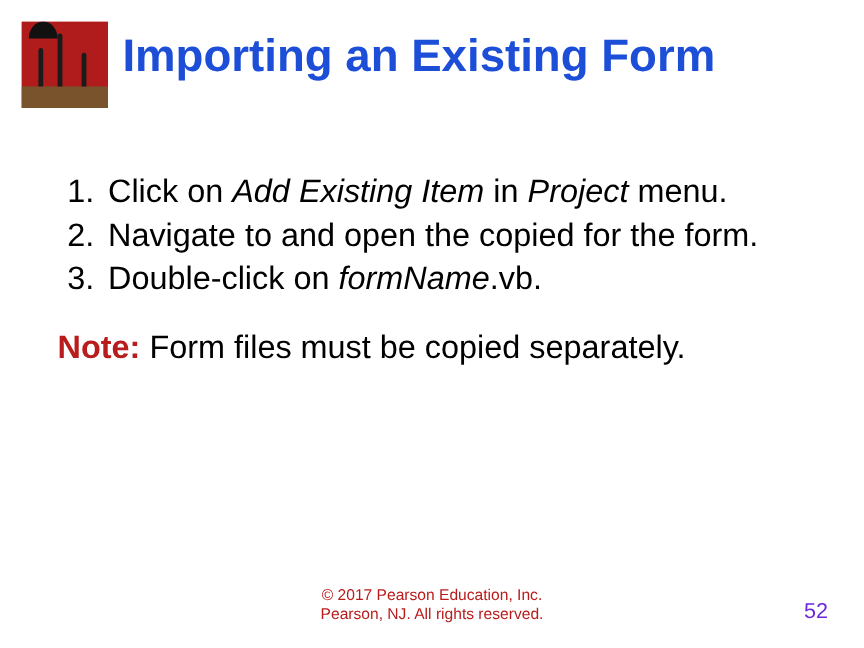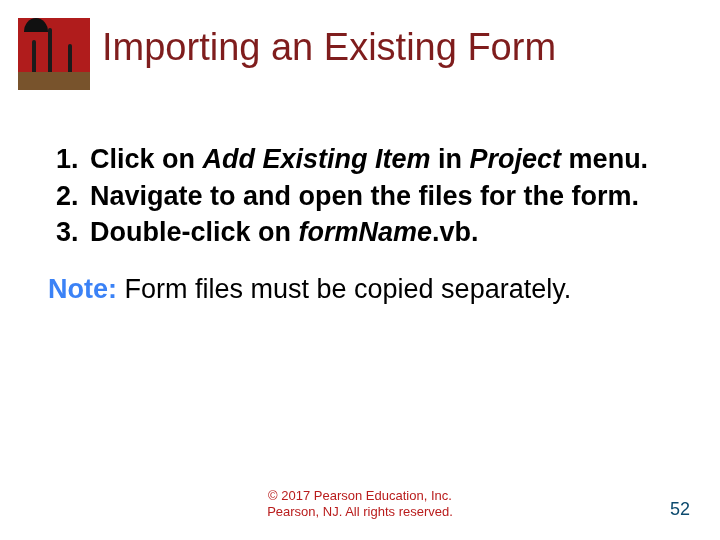--- a/index.html
+++ b/index.html
@@ -51,87 +51,86 @@
     height: 14px;
     background: #111;
     border-radius: 12px 12px 0 0 / 14px 14px 0 0;
   }
   .title {
     position: absolute;
     top: 28px;
     left: 102px;
     right: 28px;
     font-size: 38px;
-    color: #7f1d1d;
-    font-weight: 400;
+    color: #1d4ed8;
+    font-weight: 700;
     line-height: 1.05;
   }
   .body {
     position: absolute;
     top: 142px;
     left: 48px;
     right: 48px;
     font-size: 27px;
     color: #000;
     line-height: 1.28;
   }
   ol.steps {
     margin: 0 0 22px 0;
     padding-left: 38px;
   }
   ol.steps li {
     margin: 0 0 2px 0;
     padding-left: 4px;
-    font-weight: bold;
   }
   .note-line {
     margin-top: 6px;
   }
   .note-label {
     font-weight: bold;
-    color: #3b82f6;
+    color: #b91c1c;
   }
   .ital { font-style: italic; }
   .footer {
     position: absolute;
     left: 0;
     right: 0;
     bottom: 20px;
     text-align: center;
     font-size: 13px;
     color: #b91c1c;
     line-height: 1.25;
   }
   .pagenum {
     position: absolute;
     right: 30px;
     bottom: 20px;
     font-size: 18px;
-    color: #0c4a6e;
+    color: #6d28d9;
   }
 </style>
 </head>
 <body>
 
 <div class="slide">
 
   <div class="logo">
     <div class="ground"></div>
     <div class="tree t1"></div>
     <div class="tree t2"></div>
     <div class="tree t3"></div>
     <div class="umbrella"></div>
   </div>
 
   <div class="title">Importing an Existing Form</div>
 
   <div class="body">
     <ol class="steps">
       <li><span>Click on </span><span class="ital">Add Existing Item</span><span> in </span><span class="ital">Project</span><span> menu.</span></li>
-      <li><span>Navigate to and open the files for the form.</span></li>
+      <li><span>Navigate to and open the copied for the form.</span></li>
       <li><span>Double-click on </span><span class="ital">formName</span><span>.vb.</span></li>
     </ol>
     <div class="note-line">
       <span class="note-label">Note:</span><span> Form files must be copied separately.</span>
     </div>
   </div>
 
   <div class="footer">
     <div>© 2017 Pearson Education, Inc.</div>
     <div>Pearson, NJ. All rights reserved.</div>

